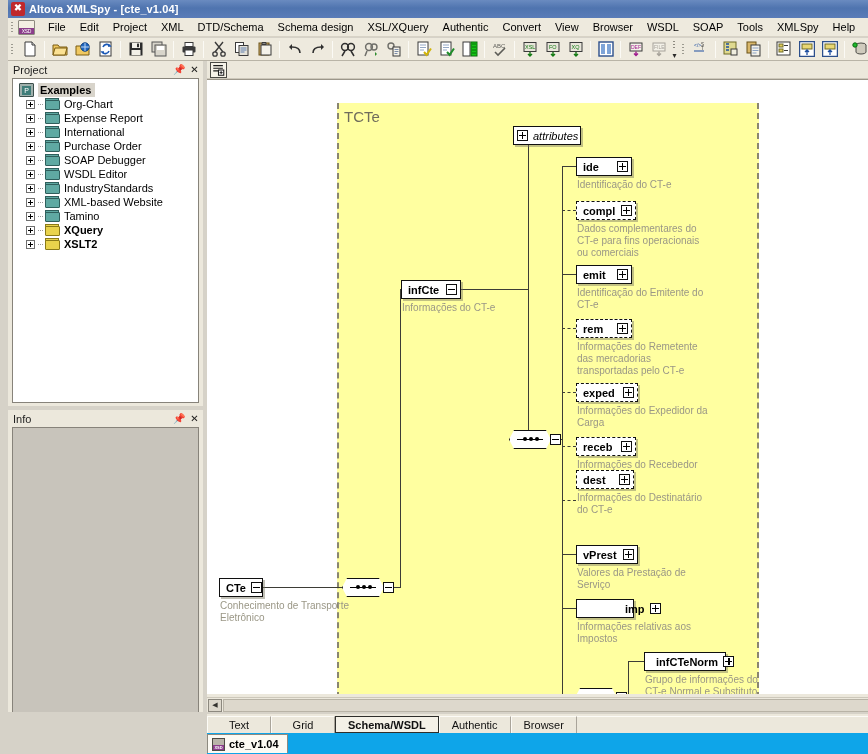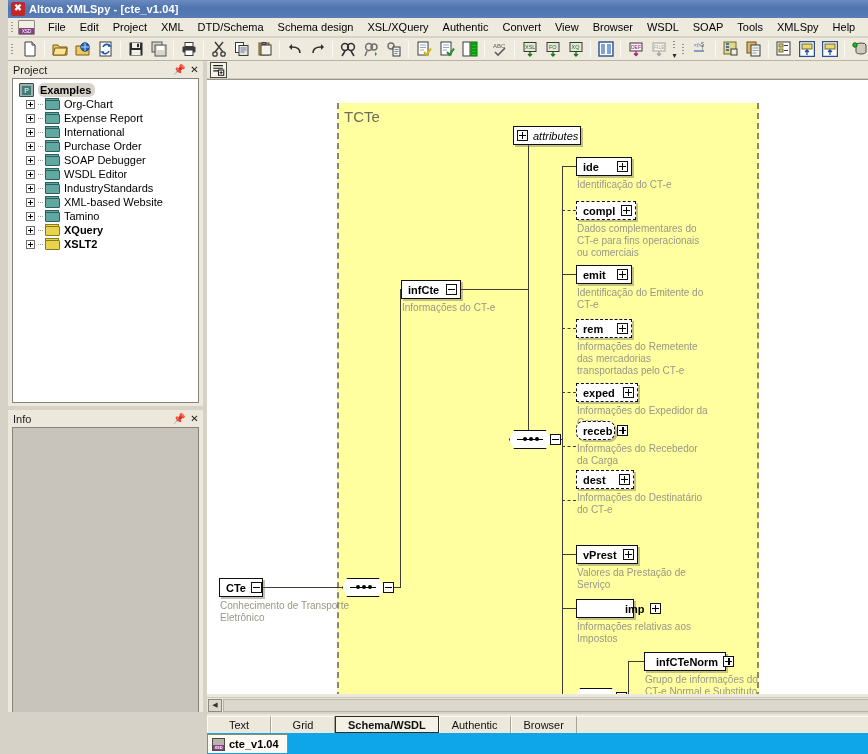--- a/index.html
+++ b/index.html
@@ -166,21 +166,21 @@
   .tprojicon{
     width:15px; height:14px; flex:none; margin-right:4px; position:relative;
     background:#9fb0ac; border:1px solid #3c4f4c; border-radius:1px;
   }
   .tprojicon::after{
     content:"P"; position:absolute; left:2px; top:2px; width:9px; height:9px;
     background:#3f7d79; color:#fff; font-size:7px; line-height:9px; text-align:center;
   }
   .tlabel { line-height:14px; }
   .tlabel.sel {
-    background:#d8d4cb; padding:0 4px 0 2px; font-weight:bold;border-radius:6px;
+    background:#d8d4cb; padding:0 4px 0 2px; font-weight:bold;
   }
   .tlabel.bold { font-weight:bold; }
 
   
   .vsplit {
     position:absolute; left:0; top:406px; width:195px; height:4px; background:#d6d2c8;
   }
   .hsplit {
     position:absolute; left:195px; top:61px; width:4px; height:693px; background:#d6d2c8;
   }
@@ -913,21 +913,21 @@
 transportadas pelo CT-e</span>
       </div>
 
       <div class="node optional" style="left:369px; top:303px; width:62px;">
         <span class="nm">exped</span>
         <span class="plus"></span>
         <span class="annot">Informações do Expedidor da
 Carga</span>
       </div>
 
-      <div class="node optional" style="left:369px; top:341px; width:39px;border-radius:7px;">
+      <div class="node optional" style="left:369px; top:357px; width:60px;">
         <span class="nm">receb</span>
         <span class="plus"></span>
         <span class="annot">Informações do Recebedor
 da Carga</span>
       </div>
 
       <div class="node optional" style="left:369px; top:390px; width:58px;">
         <span class="nm">dest</span>
         <span class="plus"></span>
         <span class="annot">Informações do Destinatário

